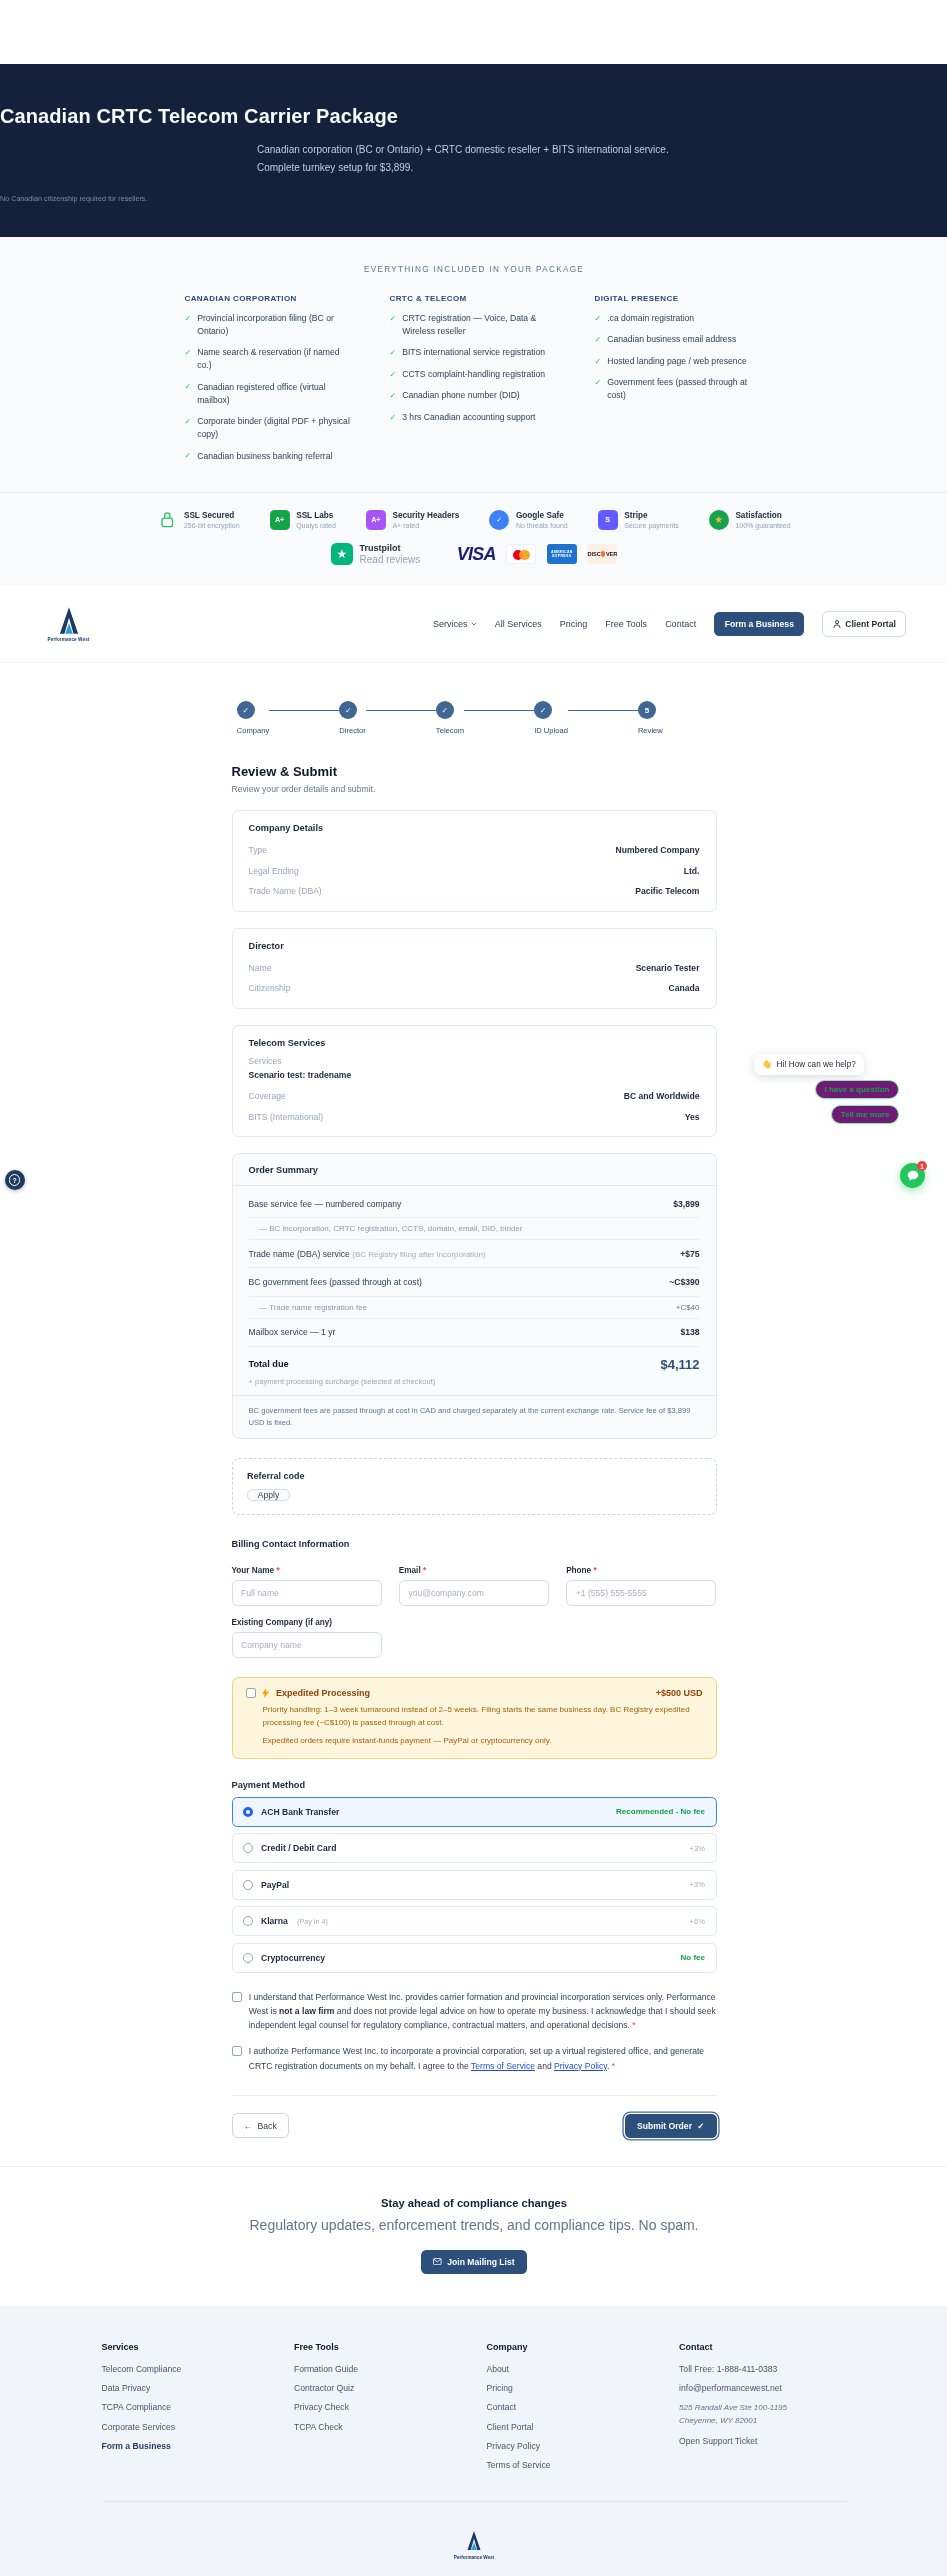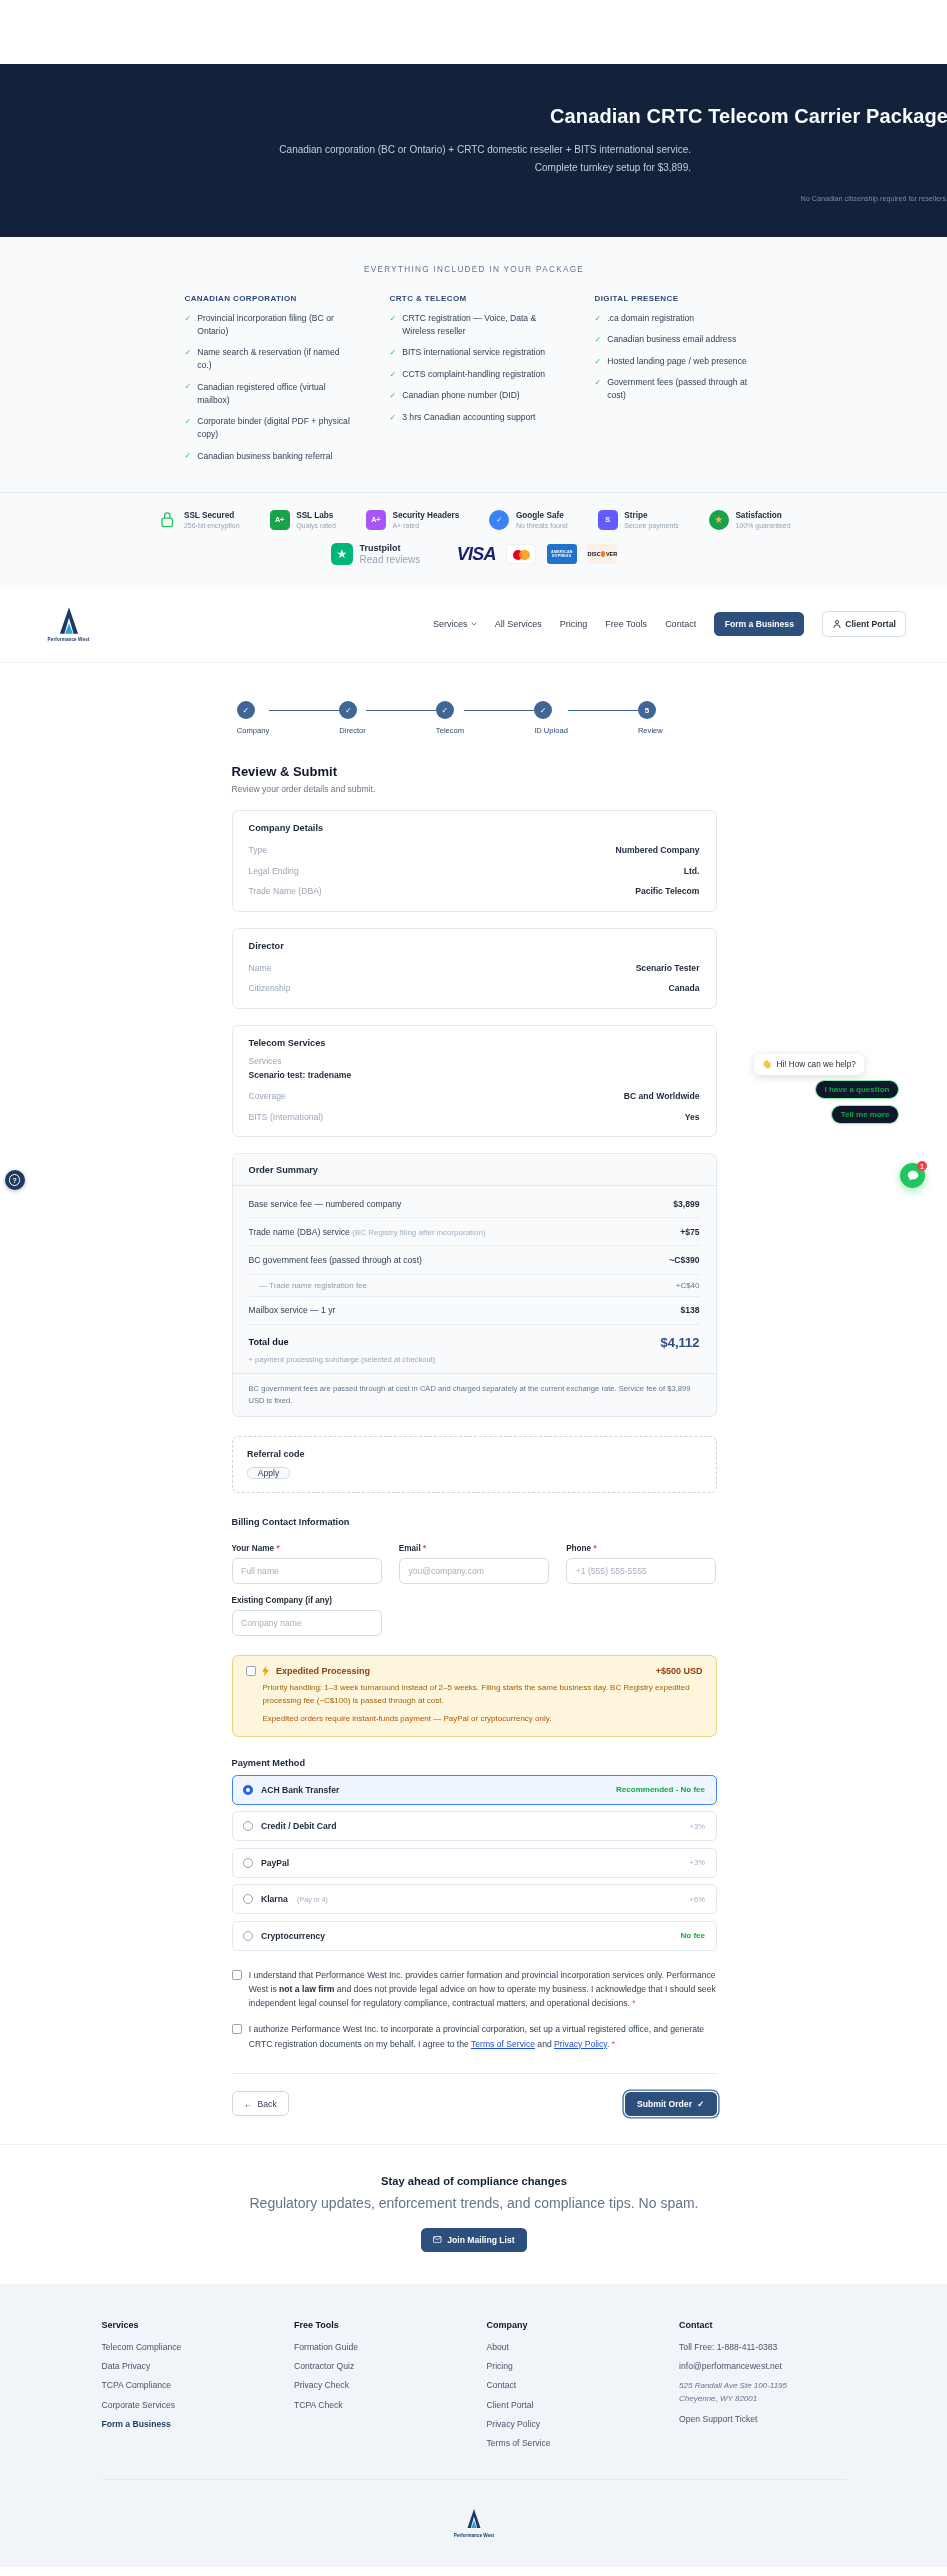--- a/index.html
+++ b/index.html
@@ -2,21 +2,21 @@
 <html style="font-size:10.5px"><head>
 <meta charset="utf-8">
 <style>
   * { margin:0; padding:0; box-sizing:border-box; }
   html,body { background:#ffffff; }
   body { font-family:"Liberation Sans","DejaVu Sans",sans-serif; color:#334155; }
   #page { position:relative; width:948px; min-height:2576px; margin:0 auto; background:#fff; overflow:hidden; }
 
   
   .spacer-top { height:64px; background:#fff; }
-  .hero { background:#13213a; text-align:right; padding:41px 0 34px; }
+  .hero { background:#13213a; text-align:left; padding:41px 0 34px; }
   .hero h1 { color:#f8fafc; font-size:20px; font-weight:bold; letter-spacing:0.1px; }
   .hero .sub { color:#c3cddd; font-size:10px; line-height:18.4px; margin:13px auto 0; max-width:434px; }
   .hero .note { color:#7e8ba1; font-size:7.2px; margin-top:16px; }
 
   
   .included { background:#f8fafc; padding-top:28px; }
   .inc-head { text-align:center; color:#64748b; font-size:8.2px; letter-spacing:1.3px; font-weight:500; }
   .inc-grid { width:579px; margin:20px auto 0; display:grid; grid-template-columns:1fr 1fr 1fr; gap:36px; }
   .inc-col h4 { color:#2d4a73; font-size:8px; letter-spacing:0.4px; font-weight:bold; margin-bottom:9.2px; }
   .inc-item { display:flex; gap:6px; margin-bottom:8.6px; font-size:8.6px; line-height:1.5; color:#334155; }
@@ -160,21 +160,21 @@
   .f-hr { width:745px; margin:22.4px auto 0; border-top:0.7px solid #e2e8f0; }
   .f-bottom { text-align:center; padding-top:28px; }
   .f-brandname { font-size:4.6px; font-weight:bold; color:#1b3a67; margin-top:1.3px; }
 
   
   .help-fab { position:absolute; left:4.6px; top:1170px; width:20px; height:20px; border-radius:50%; background:#1e3a5f; display:flex; align-items:center; justify-content:center; cursor:pointer; box-shadow:0 1.3px 4px rgba(15,23,42,.3); }
   .help-fab .qring { width:11.2px; height:11.2px; border:1px solid #fff; border-radius:50%; color:#fff; font-size:7px; font-weight:bold; display:flex; align-items:center; justify-content:center; }
   .chat-greet { position:absolute; left:754px; top:1054px; background:#fff; border-radius:6.6px; padding:6px 8.6px; font-size:8.2px; color:#1f2937; box-shadow:0 2px 8px rgba(15,23,42,.16); display:flex; align-items:center; gap:4px; white-space:nowrap; }
   .chat-greet .wave { color:#f5b942; font-size:8px; }
   .chat-opts { position:absolute; right:49px; top:1080px; display:flex; flex-direction:column; align-items:flex-end; gap:6px; }
-  .chat-pill { background:#0f172a; border:0.7px solid #86efac; color:#16a34a; font-size:8px; font-weight:600; border-radius:657px; padding:4px 8.6px; cursor:pointer; box-shadow:0 0.7px 2.6px rgba(15,23,42,.08); white-space:nowrap; }
+  .chat-pill { background:#701a75; border:0.7px solid #86efac; color:#16a34a; font-size:8px; font-weight:600; border-radius:657px; padding:4px 8.6px; cursor:pointer; box-shadow:0 0.7px 2.6px rgba(15,23,42,.08); white-space:nowrap; }
   .chat-fab { position:absolute; left:900px; top:1163px; width:25px; height:25px; border-radius:50%; background:#22c55e; display:flex; align-items:center; justify-content:center; cursor:pointer; box-shadow:0 2.6px 8px rgba(34,197,94,.45); }
   .chat-badge { position:absolute; top:-2px; right:-2px; width:10px; height:10px; border-radius:50%; background:#ef4444; color:#fff; font-size:6.3px; font-weight:bold; display:flex; align-items:center; justify-content:center; }
 </style>
 </head>
 <body>
 
 <div id="page">
 
   <div class="spacer-top"></div>
 
@@ -445,20 +445,23 @@
         </div>
     </div>
 
     <div class="os">
       <div class="os-head">Order Summary</div>
       <div class="os-body">
         <div class="os-row">
             <span class="lbl">Base service fee — numbered company</span>
             <span class="val">$3,899</span>
           </div>
+        <div class="os-row sub">
+            <span class="lbl">— BC incorporation, CRTC registration, CCTS, domain, email, DID, binder</span>
+          </div>
         <div class="os-row">
             <span class="lbl"><span>Trade name (DBA) service</span> <span class="lblnote">(BC Registry filing after incorporation)</span></span>
             <span class="val">+$75</span>
           </div>
         <div class="os-row">
             <span class="lbl">BC government fees (passed through at cost)</span>
             <span class="val">~C$390</span>
           </div>
         <div class="os-row sub">
             <span class="lbl">— Trade name registration fee</span>

